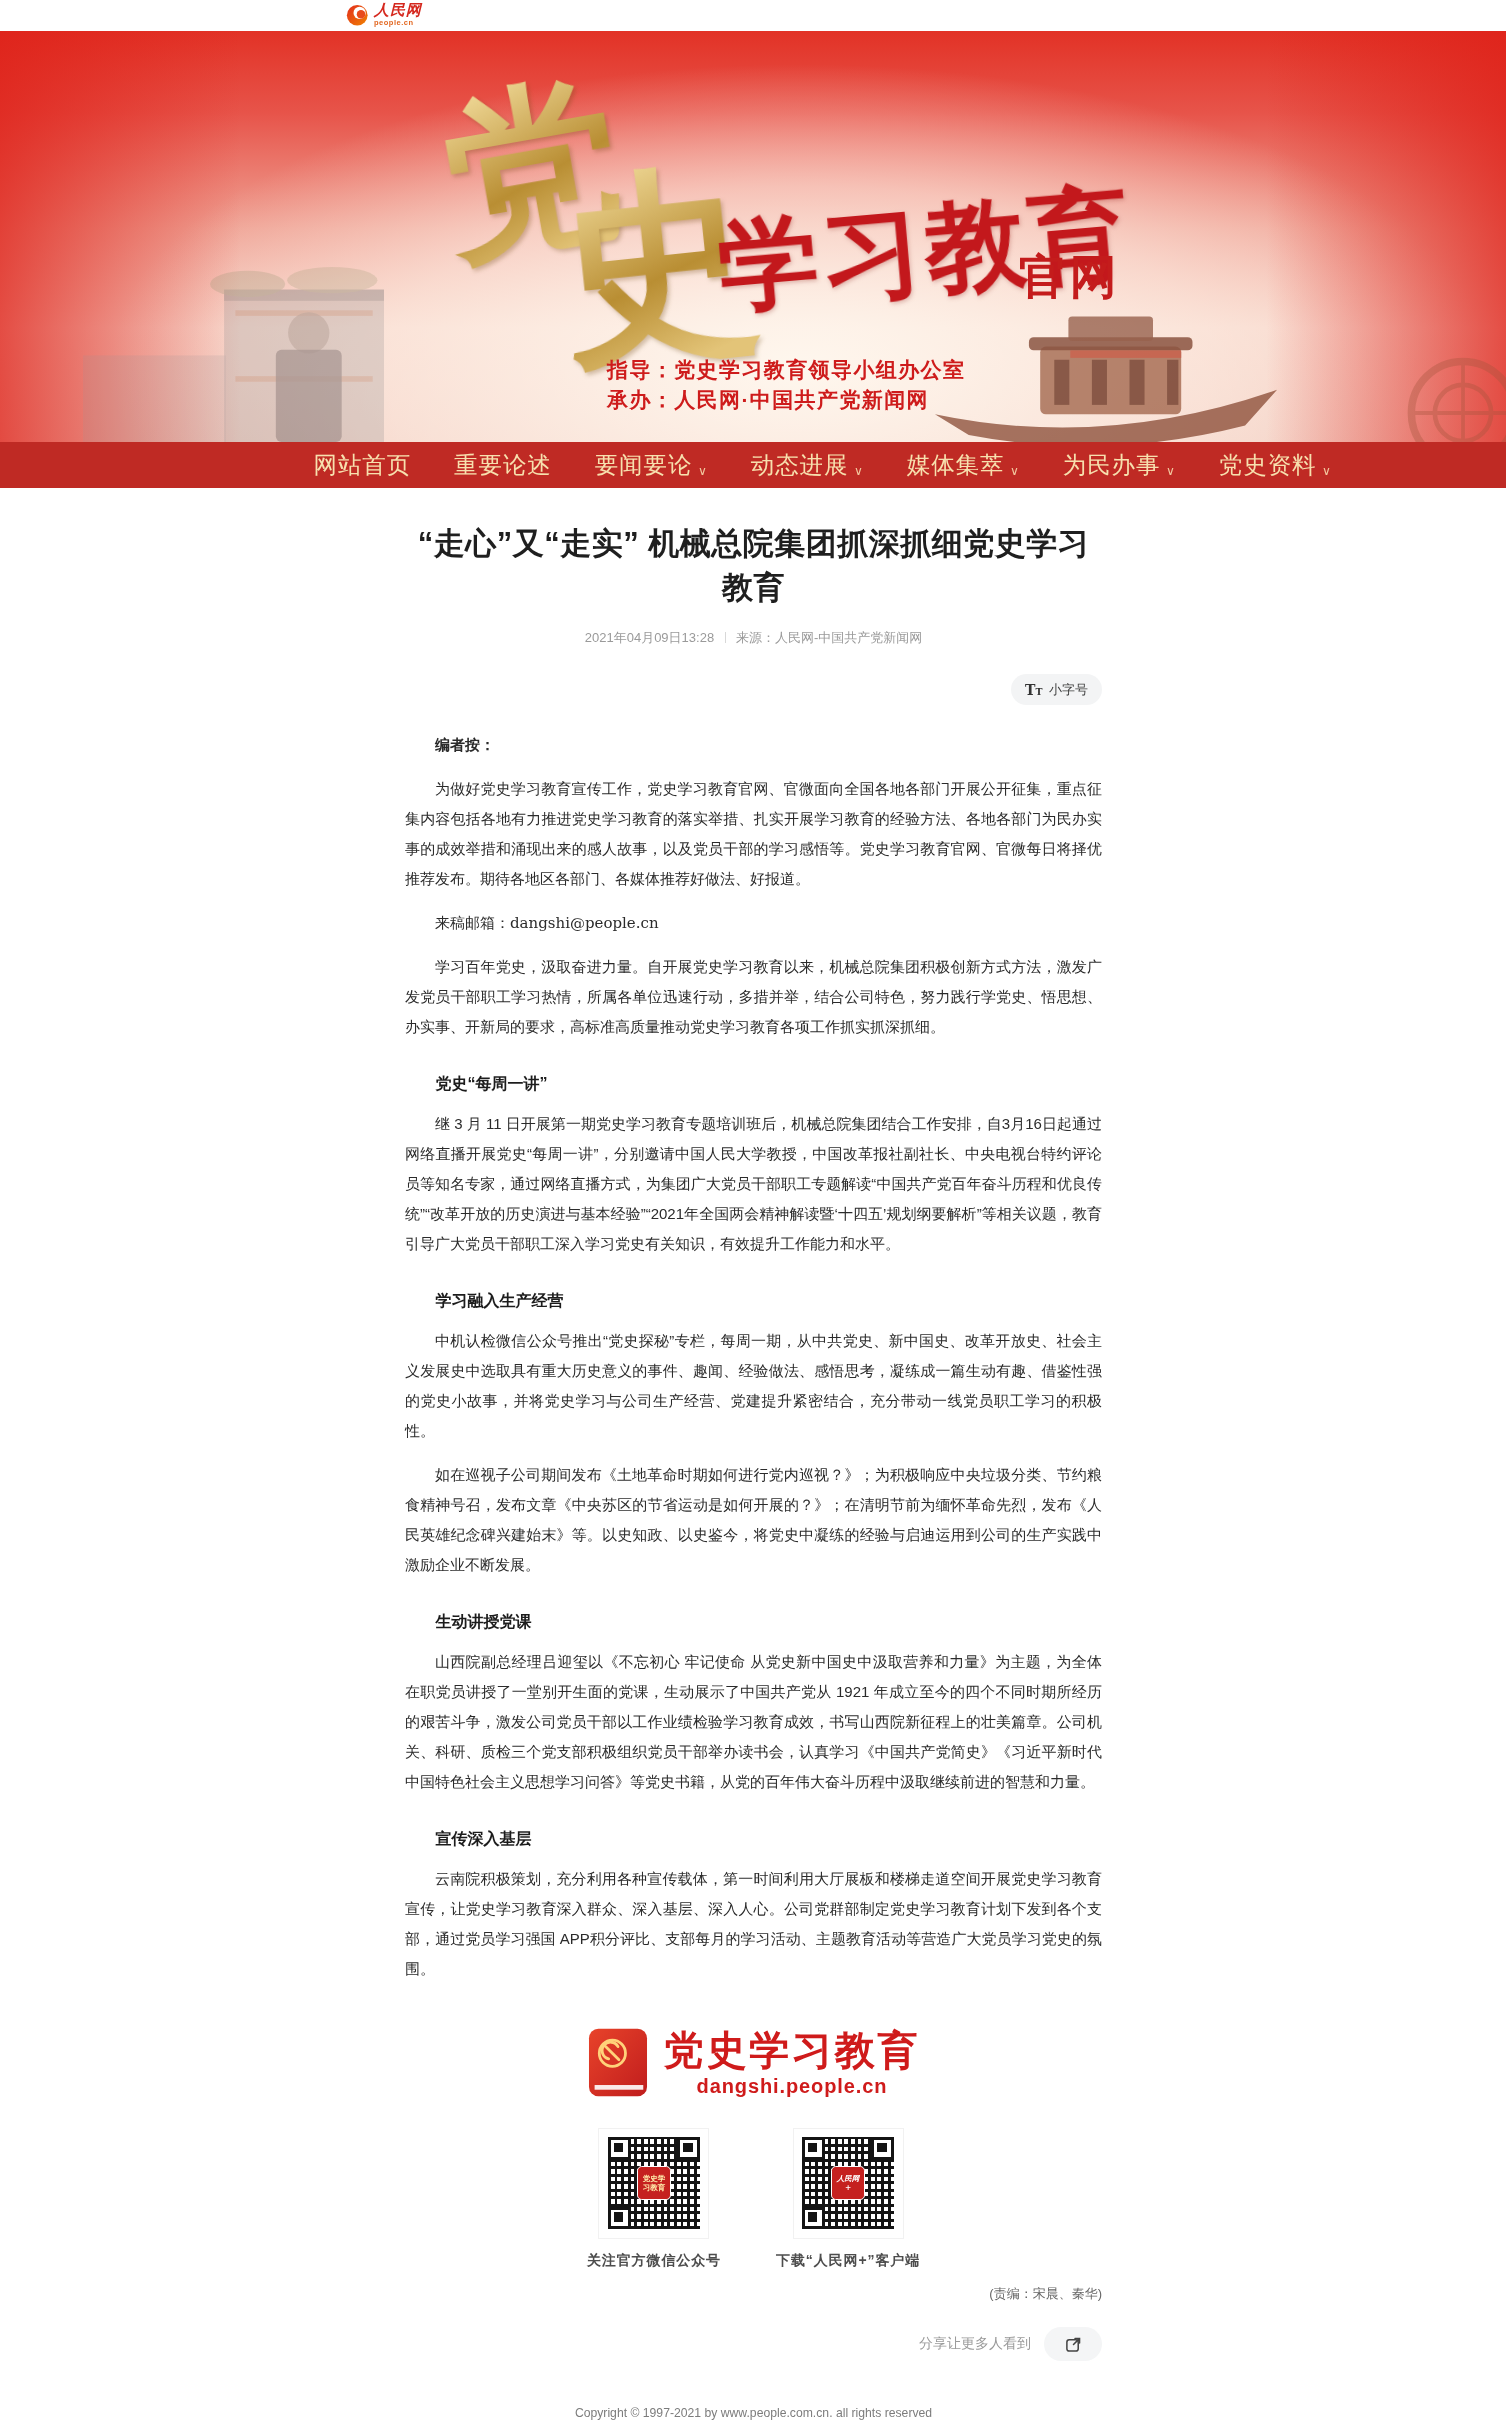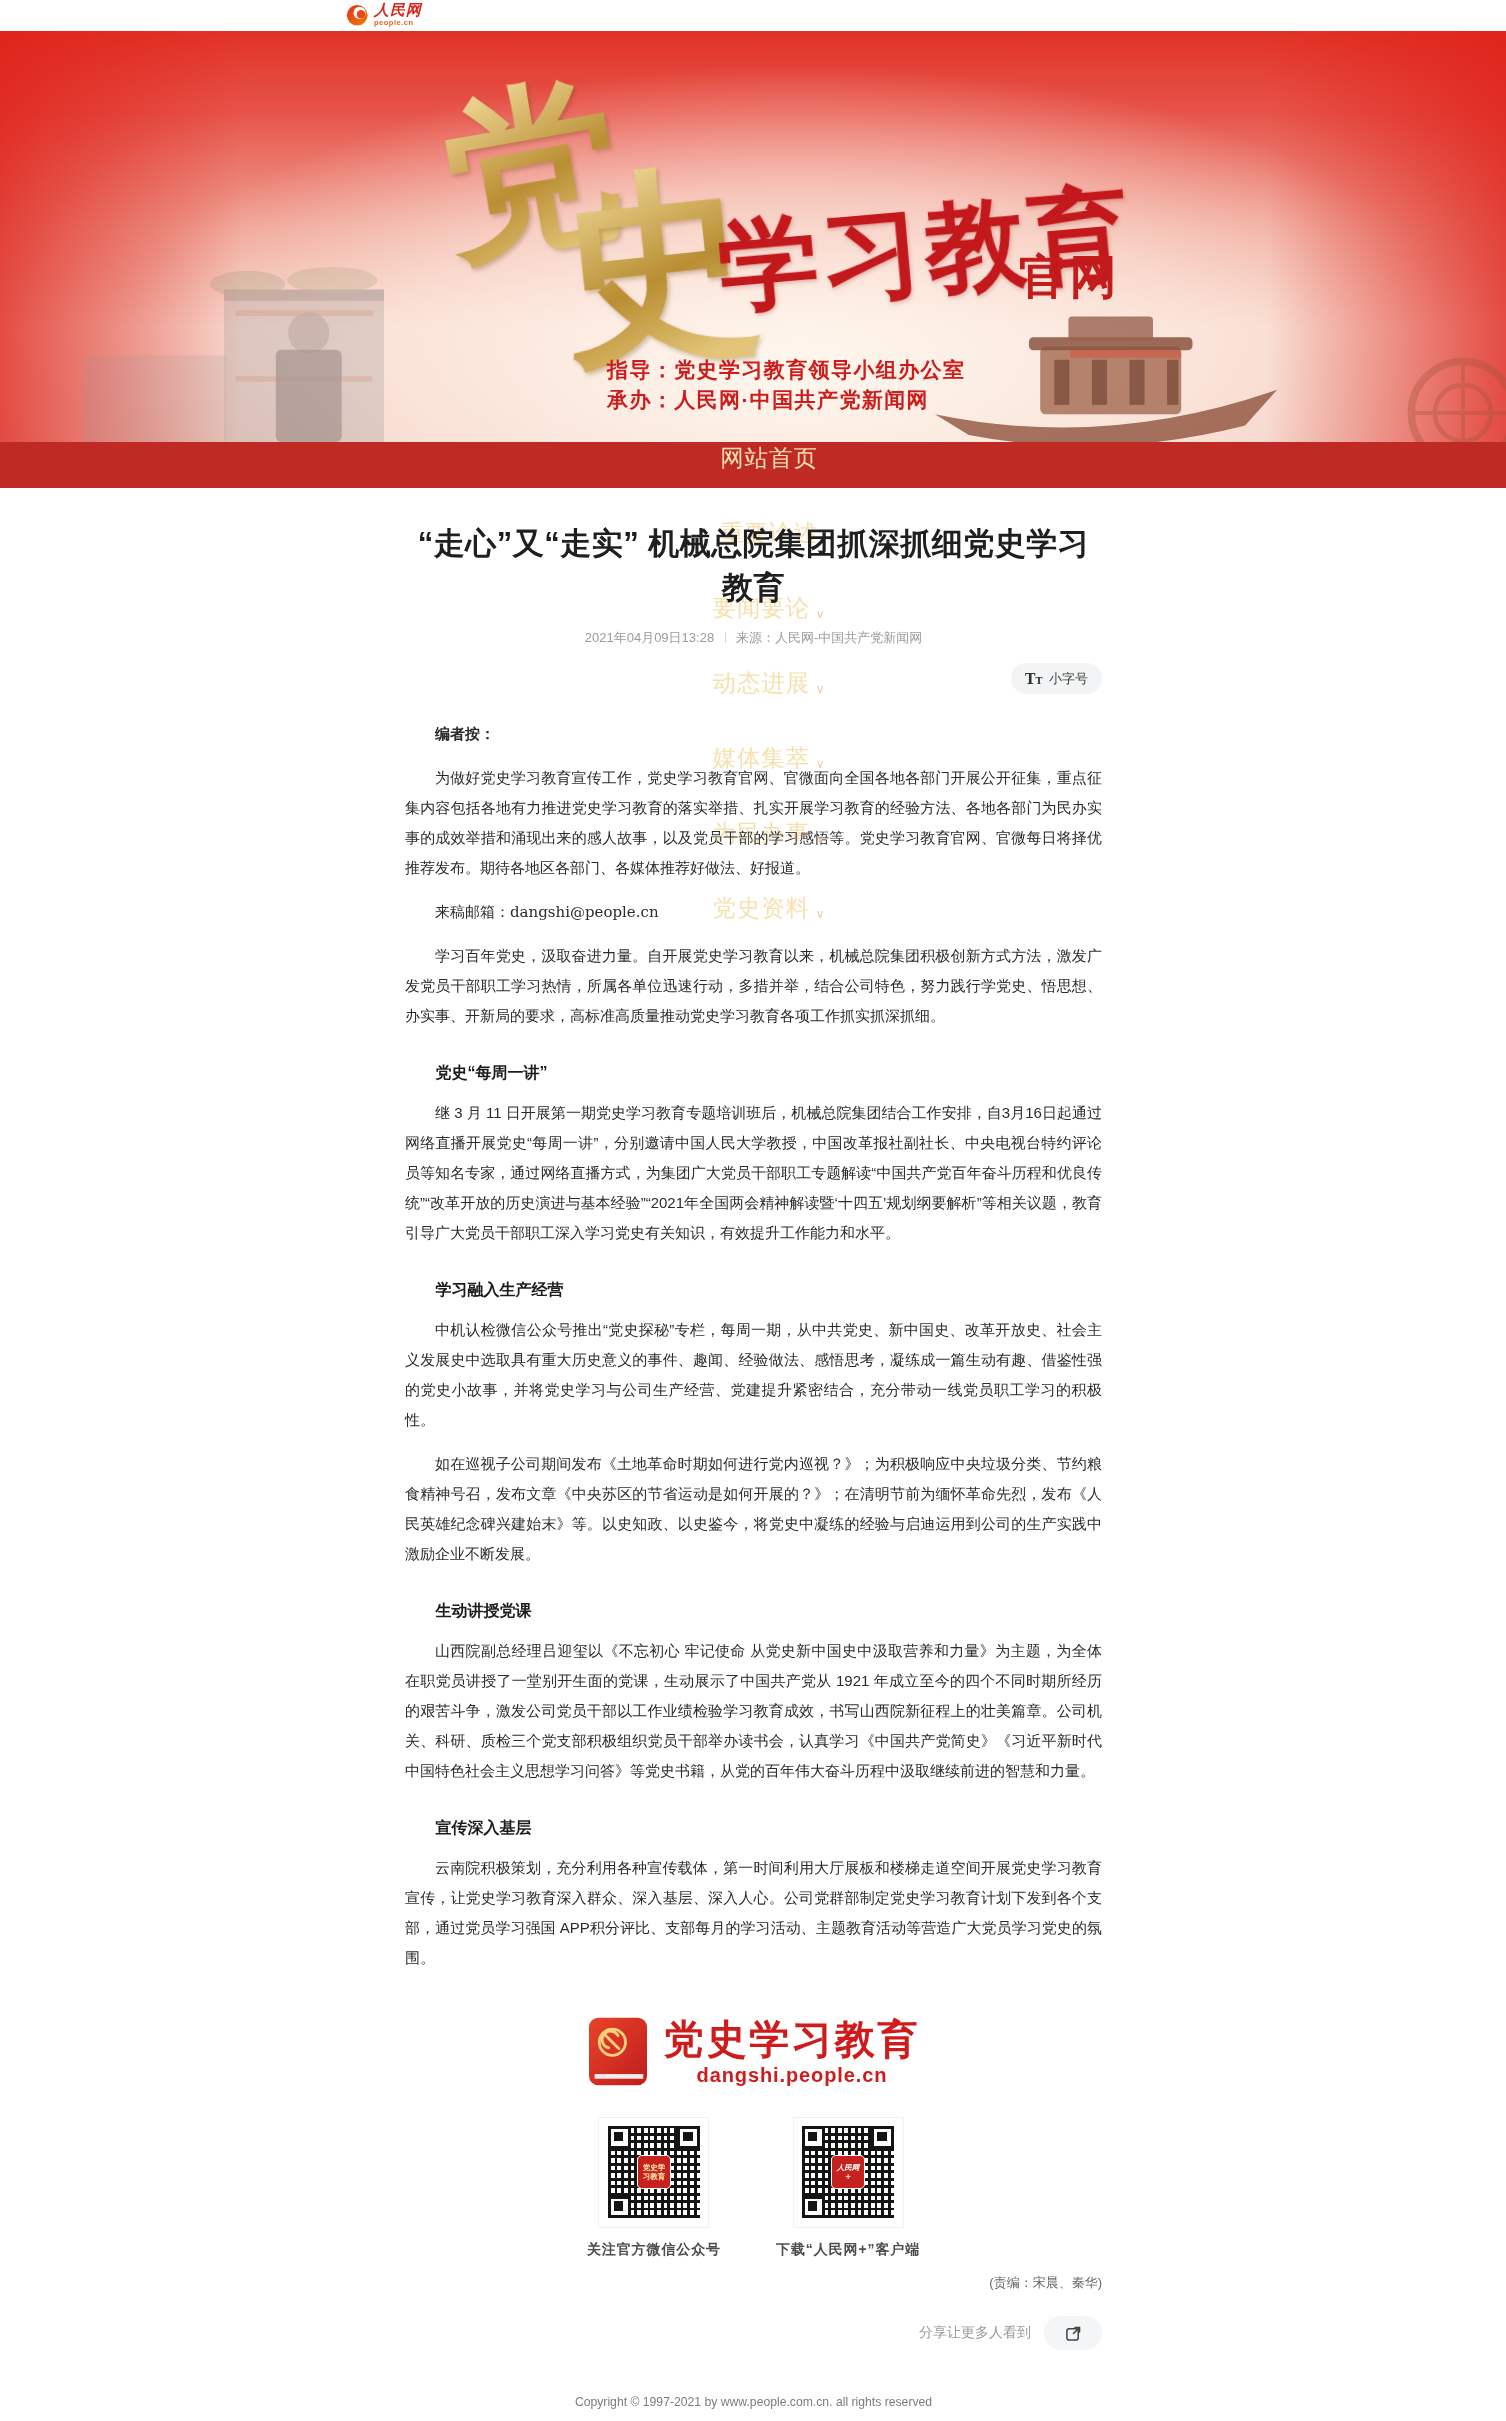--- a/index.html
+++ b/index.html
@@ -34,31 +34,31 @@
     font-family:"Liberation Sans","DejaVu Sans",sans-serif; font-weight:800; }
   .banner-sub { position:absolute; left:607px; font-size:21px; font-weight:bold; color:#ce1b1b; letter-spacing:1.4px; }
   .sub1 { top:325px; } .sub2 { top:355px; }
   .deco { position:absolute; pointer-events:none; }
   .deco-building { left:83px; bottom:0; opacity:.45; }
   .deco-boat { left:927px; bottom:-7.5px; opacity:.8; }
   .deco-compass { right:-17px; bottom:-32px; opacity:.35; }
 
   
   .nav { height:46px; background:#bf2a24; }
-  .nav-inner { width:942px; margin:0 auto; height:100%; display:flex; align-items:center; gap:43px; list-style:none; padding-left:31px;flex-direction:column; }
+  .nav-inner { width:942px; margin:0 auto; height:100%; display:flex; align-items:center; gap:43px; list-style:none; padding-left:31px; }
   .nav-item { color:#f7e0ae; font-size:23.5px; letter-spacing:0.9px; cursor:pointer; white-space:nowrap; display:flex; align-items:center; }
   .caret { margin-left:5.6px; }
   .caret::after { content:"∨"; font-size:12.2px; color:#f3c9a0; position:relative; top:2.8px; }
 
   
   .article-inner { width:697px; margin:0 auto; }
   .article-title { font-size:31px; font-weight:700; color:#1f1f1f; text-align:center; line-height:1.42; margin-top:34px; letter-spacing:0.5px; }
   .article-meta { text-align:center; margin-top:19px; font-size:13px; color:#9a9a9a; }
   .meta-divider { display:inline-block; width:0; border-left:0.9px solid #d8d8d8; height:11.3px; margin:0 10.4px; vertical-align:-0.9px; }
-  .toolbar-row { display:flex; justify-content:flex-end; margin-top:16px; }
+  .toolbar-row { display:flex; justify-content:flex-end; margin-top:27px; }
   .font-pill { display:inline-flex; align-items:center; gap:6.6px; background:#f3f4f5; border-radius:16px;
     padding:6.6px 14px; font-size:13px; color:#3c3c3c; cursor:pointer; }
   .tt-icon { font-family:"DejaVu Serif",serif; font-weight:bold; color:#333; line-height:1; }
   .tt-icon .tt-big { font-size:14px; } .tt-icon .tt-small { font-size:9.4px; }
 
   .article-body { margin-top:24.5px; }
   .article-body p { font-size:15px; line-height:2; color:#2b2b2b; text-indent:2em; margin:14px 0; text-align:justify; }
   .editor-label { font-size:16px; font-weight:700; color:#1c1c1c; text-indent:1.7em; margin-top:5.6px; }
   .note { font-family:"DejaVu Serif",serif; color:#262626; }
   .body-h { font-size:16px; font-weight:700; color:#1c1c1c; text-indent:1.9em; margin:32px 0 11.3px; }

